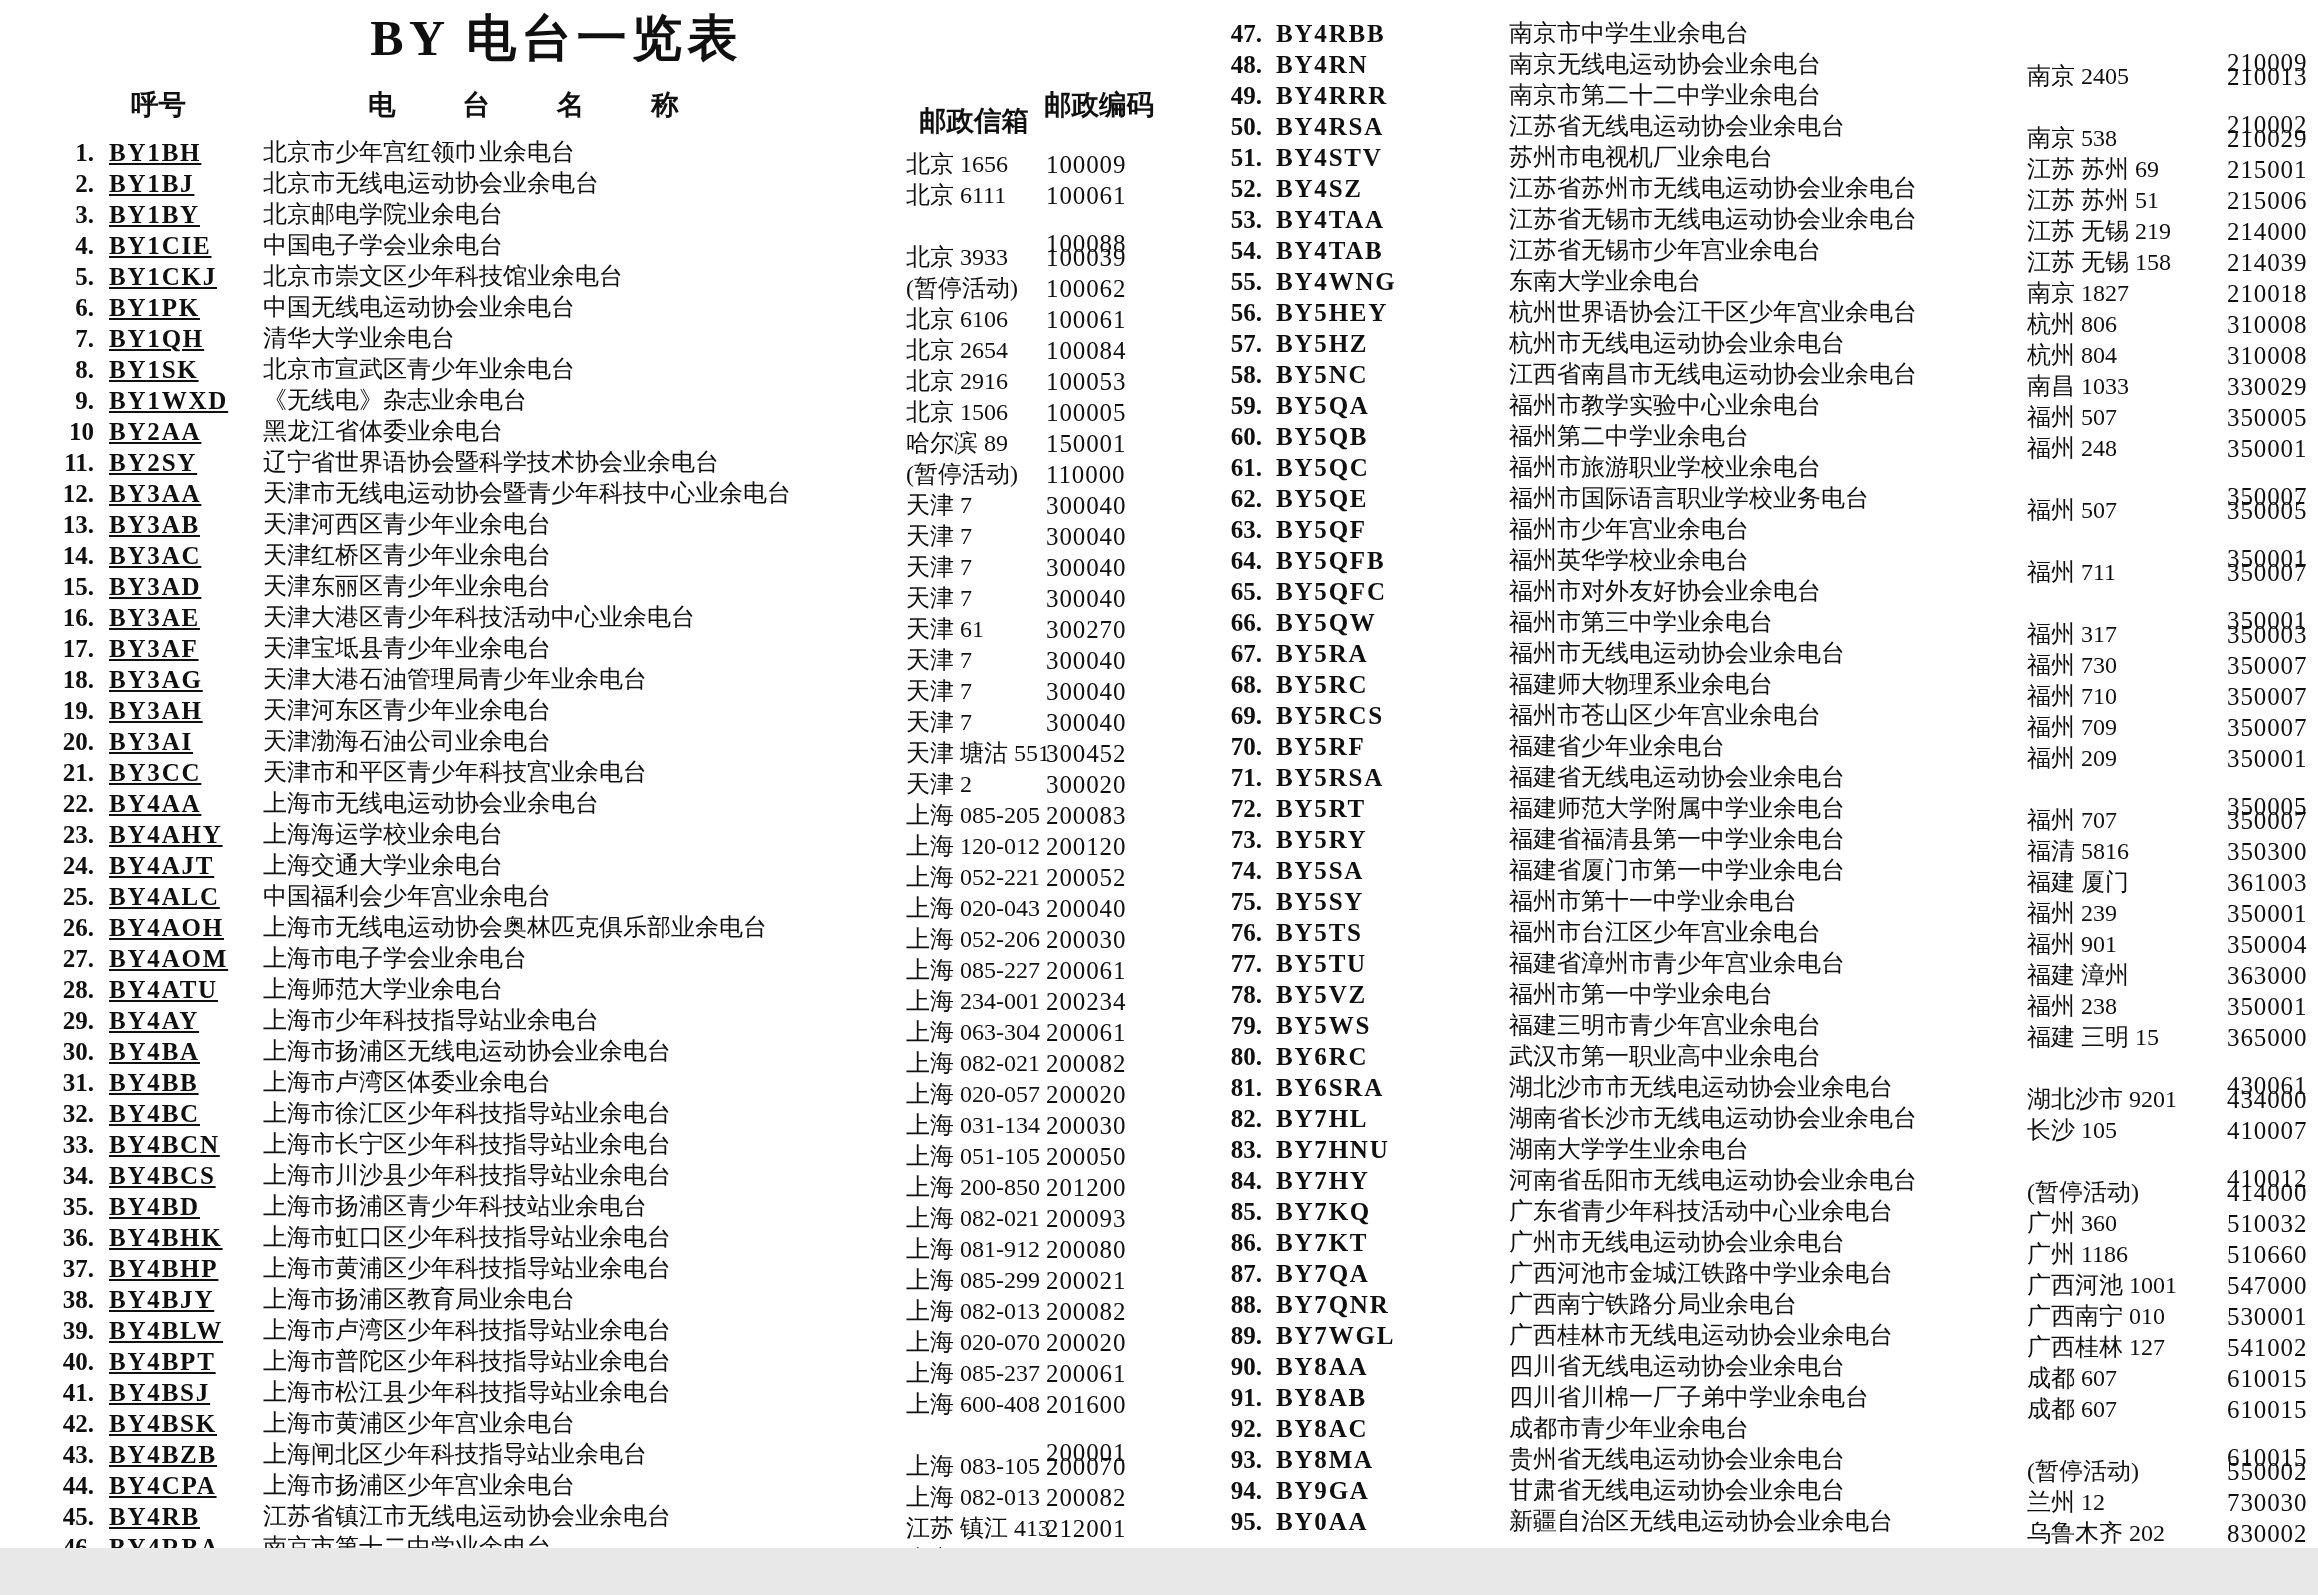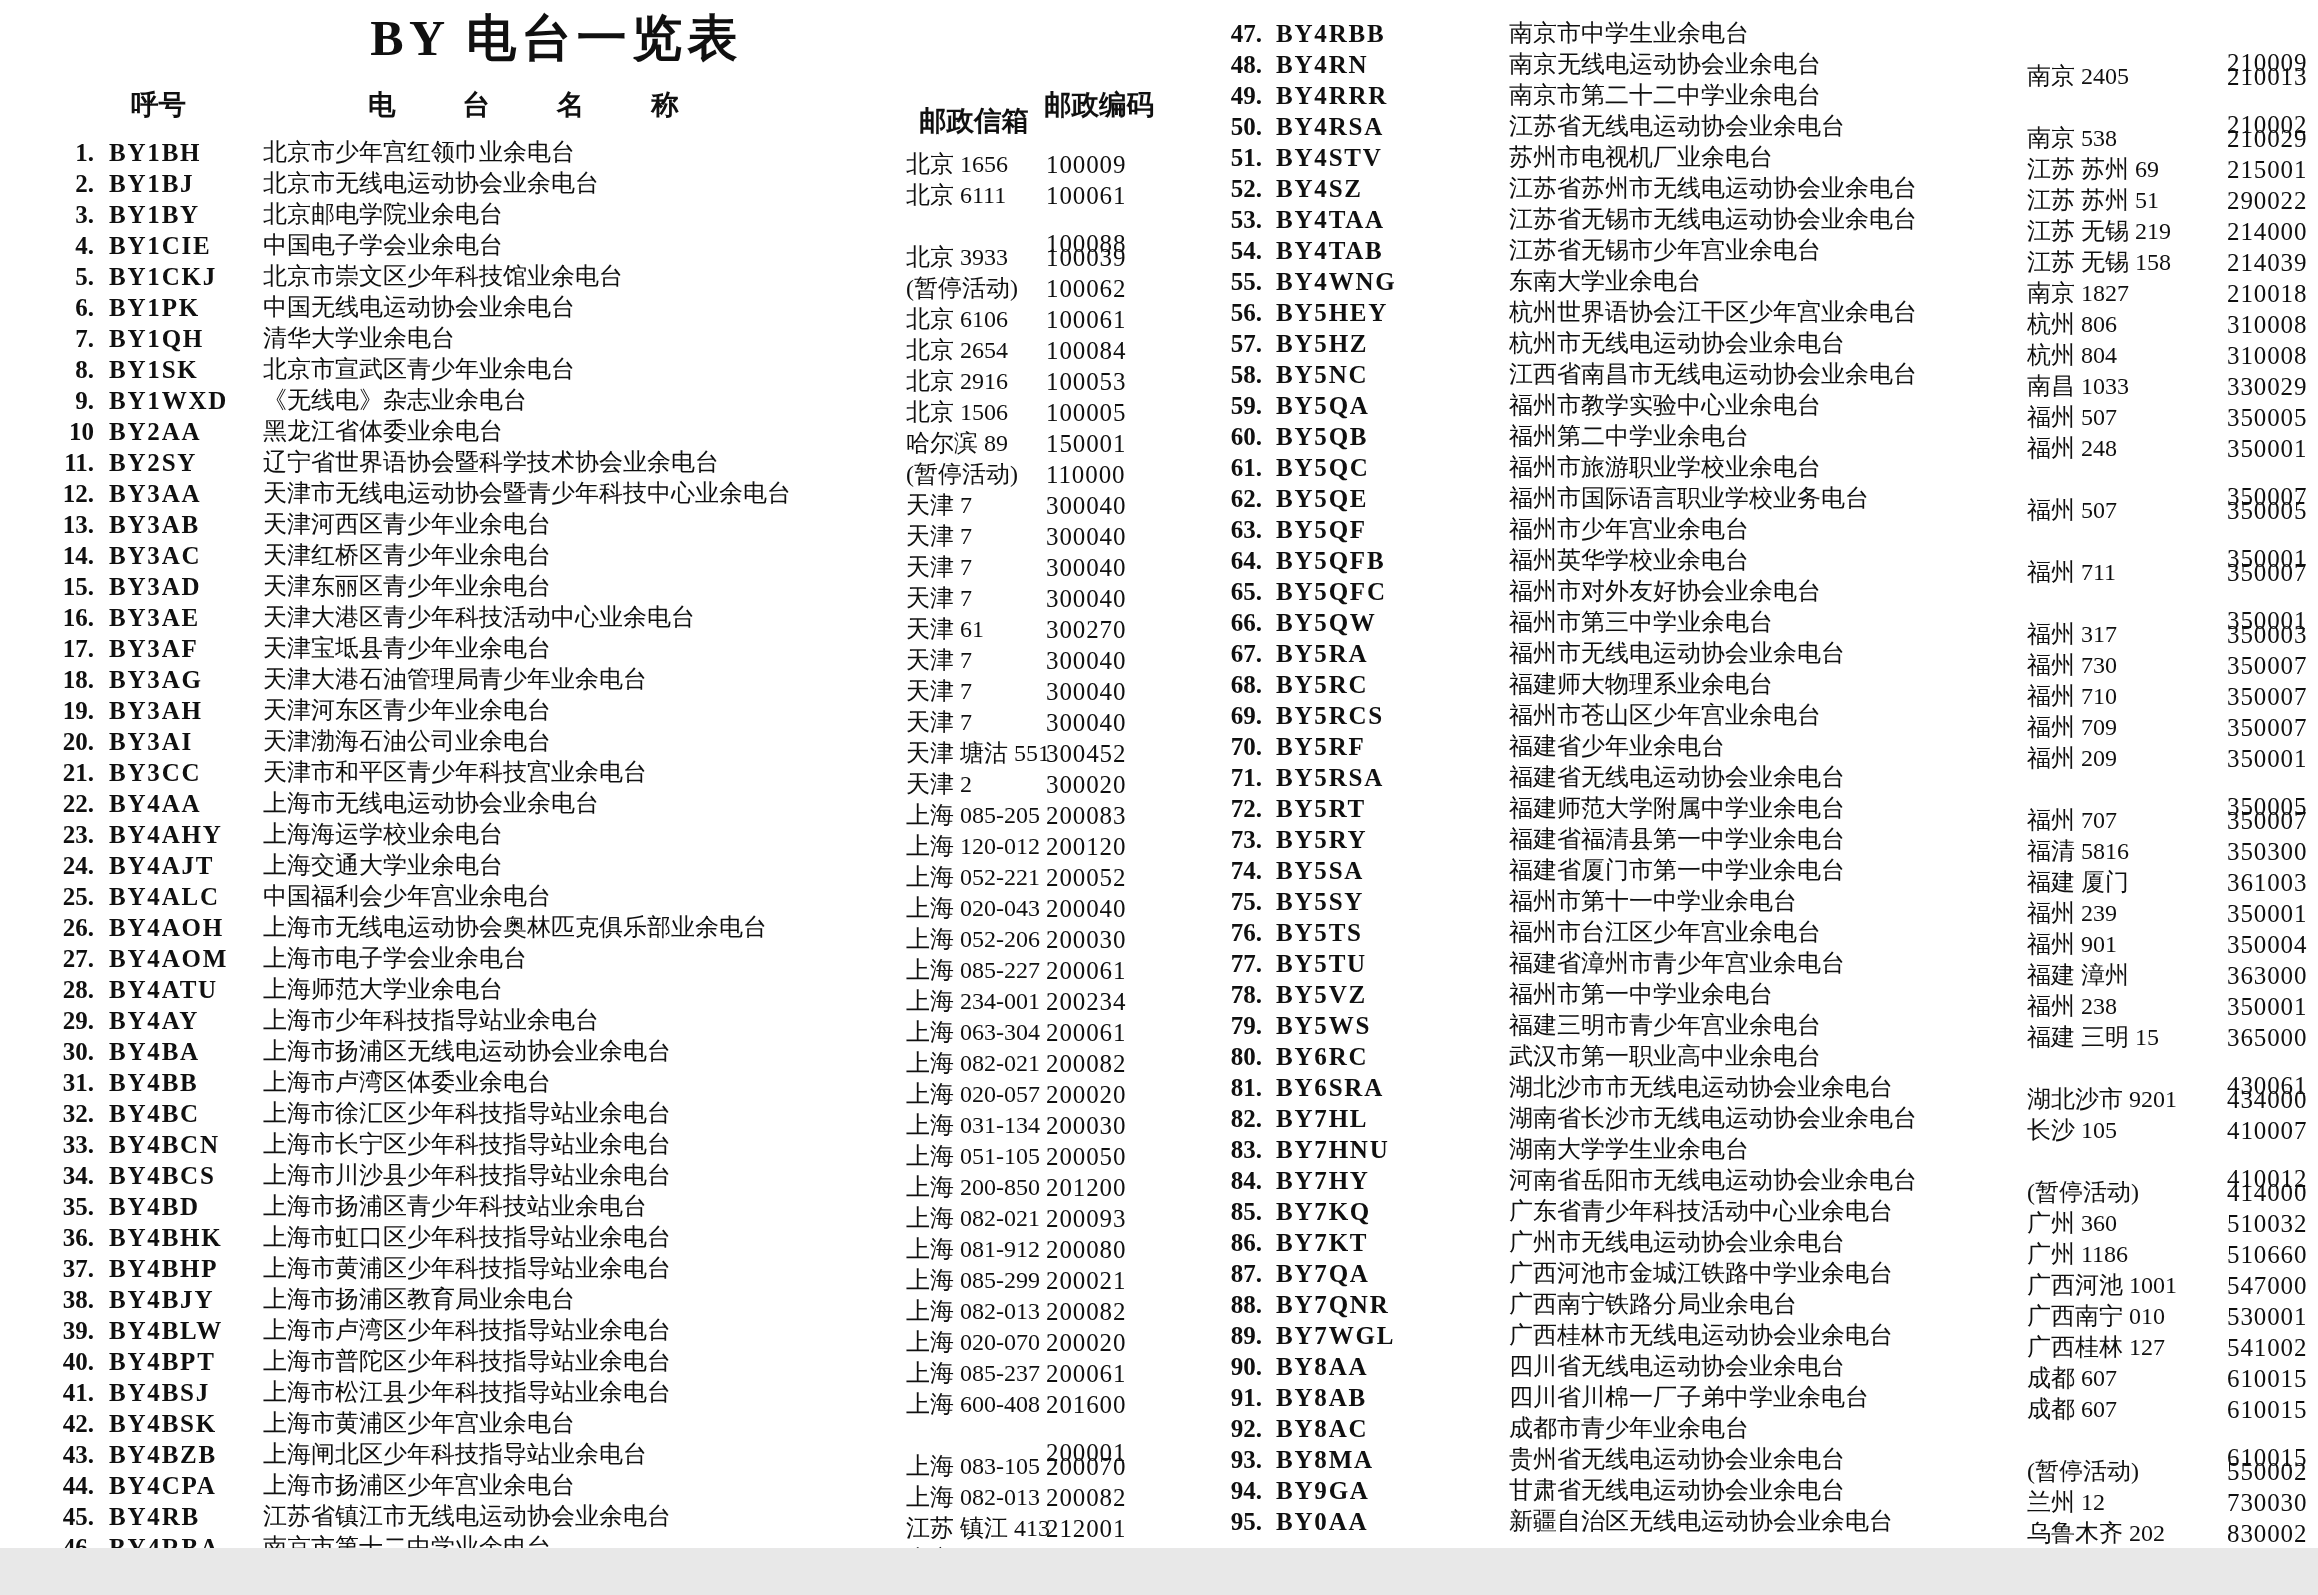--- a/index.html
+++ b/index.html
@@ -45,21 +45,21 @@
     height: 31px;
     line-height: 31px;
     white-space: nowrap;
   }
   .cell { position: absolute; top: 0; }
   .cell.num  { left: 0; width: 50px; text-align: right; font-weight: bold; font-size: 25px; }
   .cell.call { font-weight: bold; font-size: 25px; letter-spacing: 1.8px; }
   .cell.name { font-size: 24px; }
   .cell.box  { font-size: 24px; transform: translateY(12.4px); }
   .cell.code { font-size: 25px; letter-spacing: 0.9px; transform: translateY(12.4px); }
-  .col-left  .cell.call { left: 65px; }
+  .col-left  .cell.call { left: 65px; text-decoration: underline; }
   .col-left  .cell.name { left: 219px; }
   .col-left  .cell.box  { left: 862px; }
   .col-left  .cell.code { left: 1002px; }
   .col-right .cell.call { left: 64px; }
   .col-right .cell.name { left: 297px; }
   .col-right .cell.box  { left: 815px; }
   .col-right .cell.code { left: 1015px; }
   .cell.code.offset { transform: translateY(29px); }
   .footer {
     position: absolute;
@@ -439,21 +439,21 @@
         <span class="cell call">BY4STV</span>
         <span class="cell name">苏州市电视机厂业余电台</span>
         <span class="cell box">江苏 苏州 69</span>
         <span class="cell code">215001</span>
       </div>
       <div class="row">
         <span class="cell num">52.</span>
         <span class="cell call">BY4SZ</span>
         <span class="cell name">江苏省苏州市无线电运动协会业余电台</span>
         <span class="cell box">江苏 苏州 51</span>
-        <span class="cell code">290022</span>
+        <span class="cell code">215006</span>
       </div>
       <div class="row">
         <span class="cell num">53.</span>
         <span class="cell call">BY4TAA</span>
         <span class="cell name">江苏省无锡市无线电运动协会业余电台</span>
         <span class="cell box">江苏 无锡 219</span>
         <span class="cell code">214000</span>
       </div>
       <div class="row">
         <span class="cell num">54.</span>

